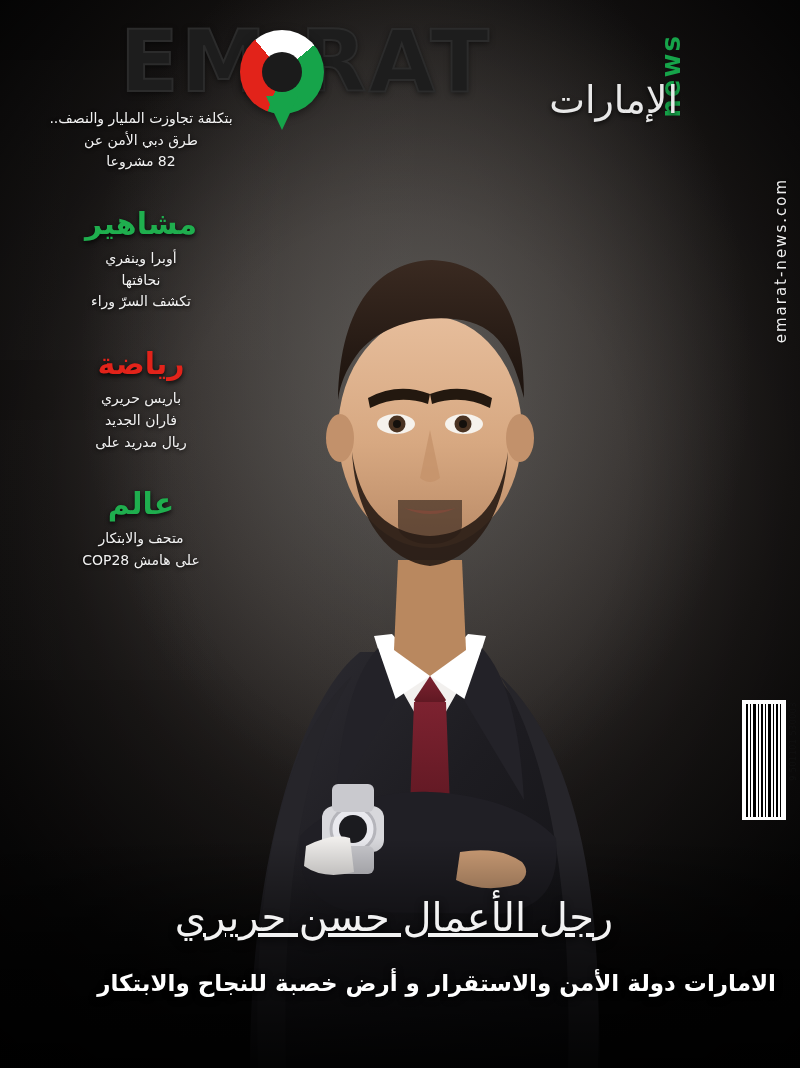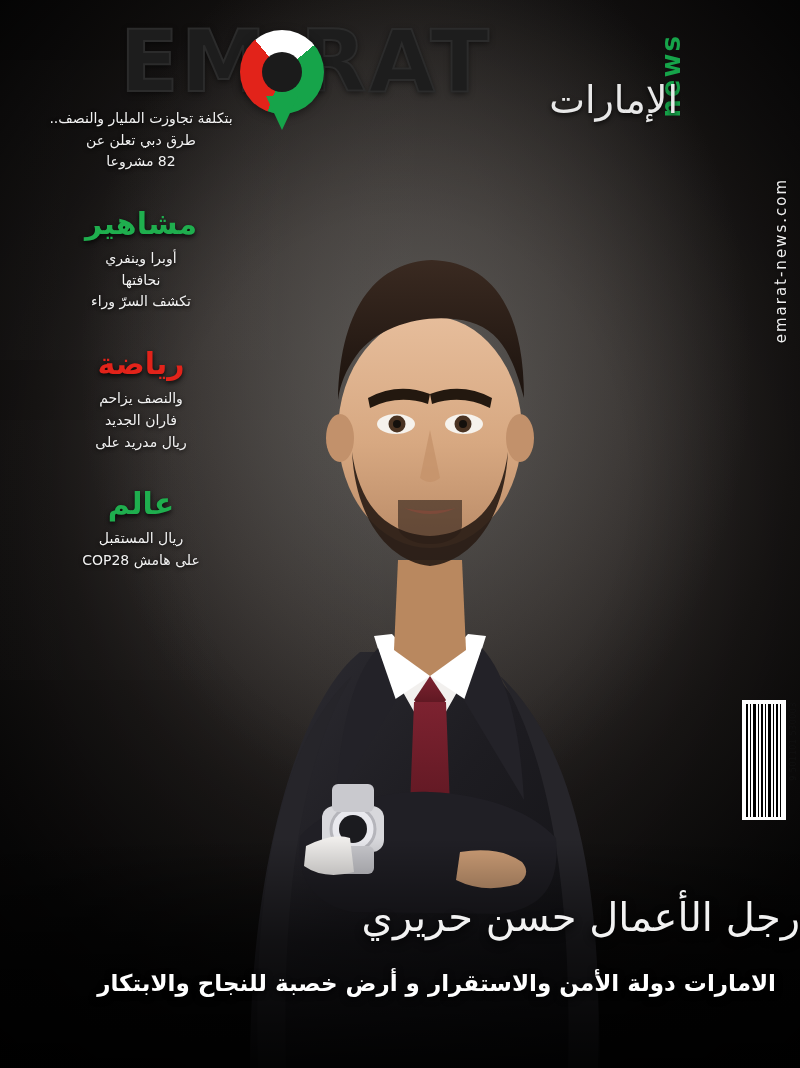--- a/index.html
+++ b/index.html
@@ -139,28 +139,30 @@
     font-size:14px; color:#f2f2f2; line-height:1.55;
     text-shadow:0 1px 4px rgba(0,0,0,.9);
   }
   .block-body div { white-space:nowrap; }
 
   
   .portrait { position:absolute; left:0; right:0; bottom:0; top:0; z-index:3; }
 
   
   .name-script {
-    position:absolute; left:0; right:0; bottom:128px;
+    position:absolute; left:0; right:12px; bottom:128px;
+    text-align:center;
     font-family:"DejaVu Sans", sans-serif;
     font-size:40px;
     color:#ffffff;
     letter-spacing:1px;
     text-shadow:0 3px 10px rgba(0,0,0,.95);
     z-index:7;
     opacity:.95;
+    text-decoration:underline;
   }
   .strap {
     position:absolute; left:0; right:0; bottom:72px;
     text-align:right;
     font-size:23px; font-weight:bold;
     color:#ffffff;
     text-shadow:0 2px 7px rgba(0,0,0,.95);
     z-index:7;
     padding:0 24px;
   }
@@ -297,47 +299,47 @@
       </g>
     </svg>
   </div>
   <div class="barcode-num">9 501101 530003</div>
 
   <div class="lines">
 
     <div class="block">
       <div class="block-body">
         <div>بتكلفة تجاوزت المليار والنصف..</div>
-        <div>طرق دبي تعلن عن</div>
+        <div>طرق دبي الأمن عن</div>
         <div>82 مشروعا</div>
       </div>
     </div>
 
     <div class="block">
       <div class="block-title green">مشاهير</div>
       <div class="block-body">
         <div>أوبرا وينفري</div>
         <div>نحافتها</div>
         <div>تكشف السرّ وراء</div>
       </div>
     </div>
 
     <div class="block">
       <div class="block-title red">رياضة</div>
       <div class="block-body">
-        <div>والنصف يزاحم</div>
+        <div>باريس حريري</div>
         <div>فاران الجديد</div>
         <div>ريال مدريد على</div>
       </div>
     </div>
 
     <div class="block">
       <div class="block-title green">عالم</div>
       <div class="block-body">
-        <div>ريال المستقبل</div>
+        <div>متحف والابتكار</div>
         <div>على هامش COP28</div>
       </div>
     </div>
 
   </div>
 
   <div class="name-script">رجل الأعمال حسن حريري</div>
   <div class="strap">الامارات دولة الأمن والاستقرار و أرض خصبة للنجاح والابتكار</div>
 
 </div>

